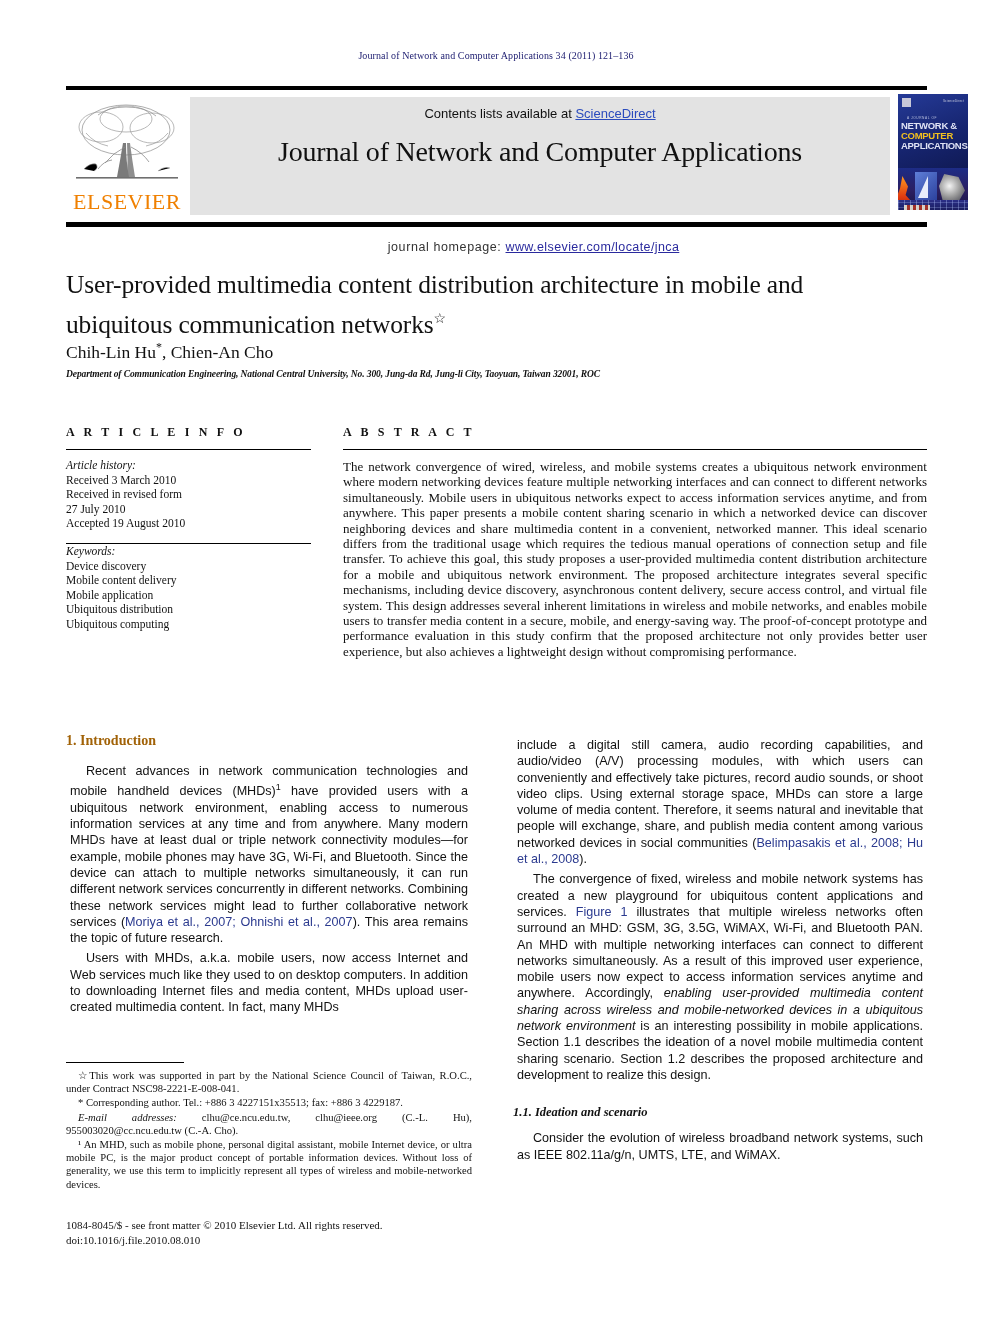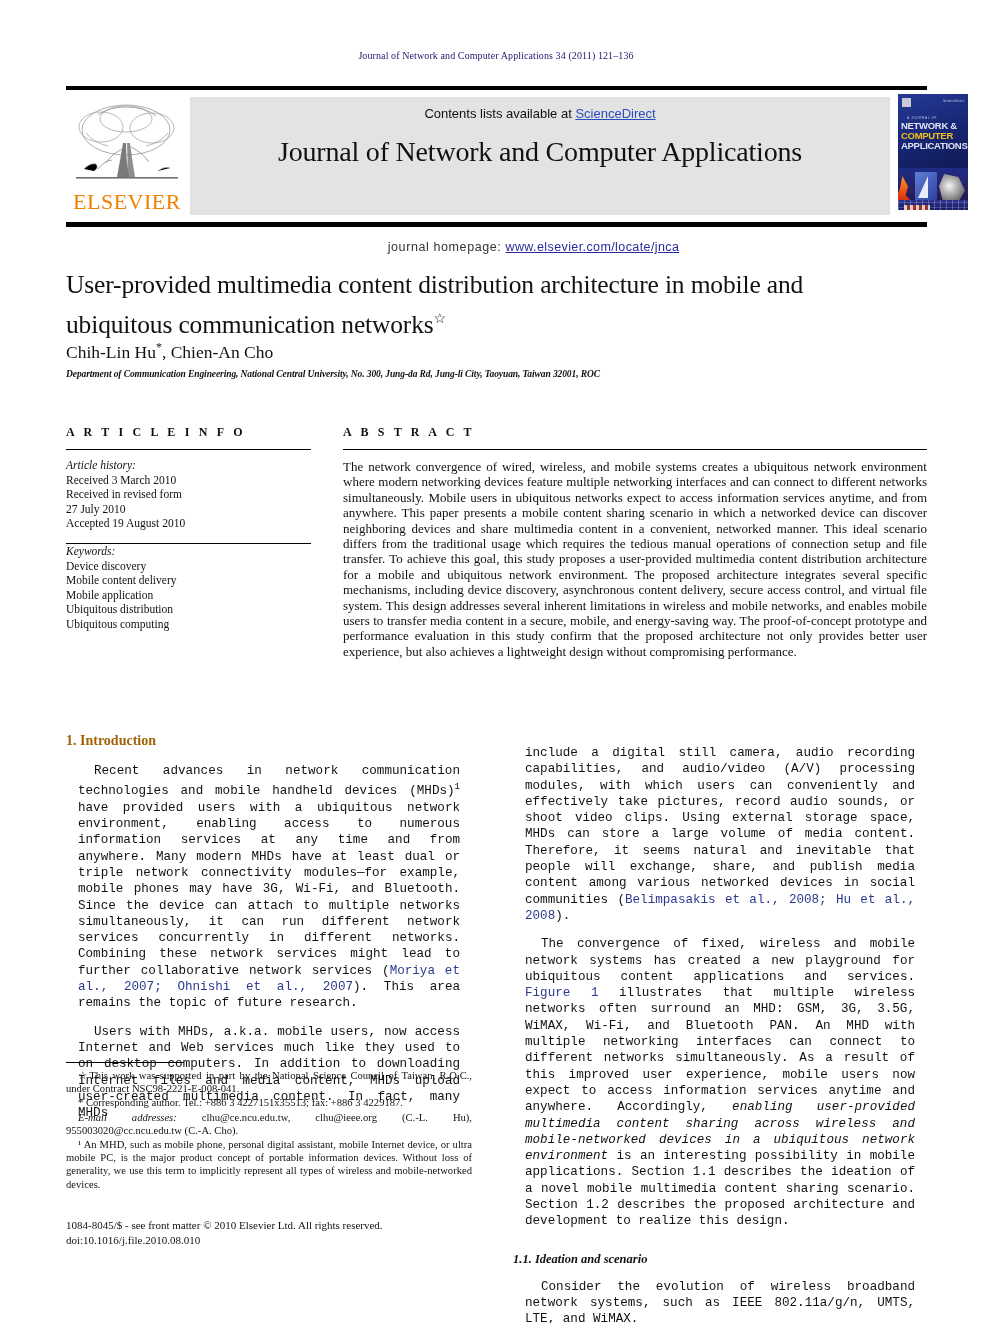--- a/index.html
+++ b/index.html
@@ -336,22 +336,22 @@
   }
   h3.subsec-head {
     margin: 22px 0 10px 0;
     font-family: "Liberation Serif", serif;
     font-weight: bold;
     font-style: italic;
     font-size: 12.5px;
     color: #111;
   }
   p.para {
-    margin: 12px;
-    font-family: Liberation Mono, monospace;
+    margin: 4px;
+    font-family: Liberation Sans, sans-serif;
     font-size: 12.6px;
     line-height: 16.3px;
     text-align: justify;
     text-indent: 16px;
     color: #111;
   }
   p.para + p.para { margin-top: 0; }
   .cite { color: #2b3a8f; }
   .ital { font-style: italic; }
   .sup { vertical-align: super; font-size: 9px; }

